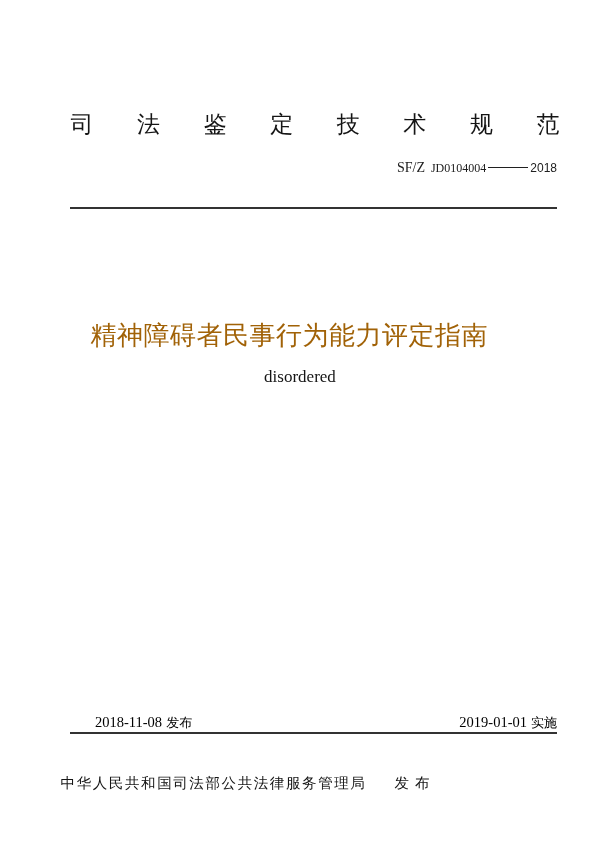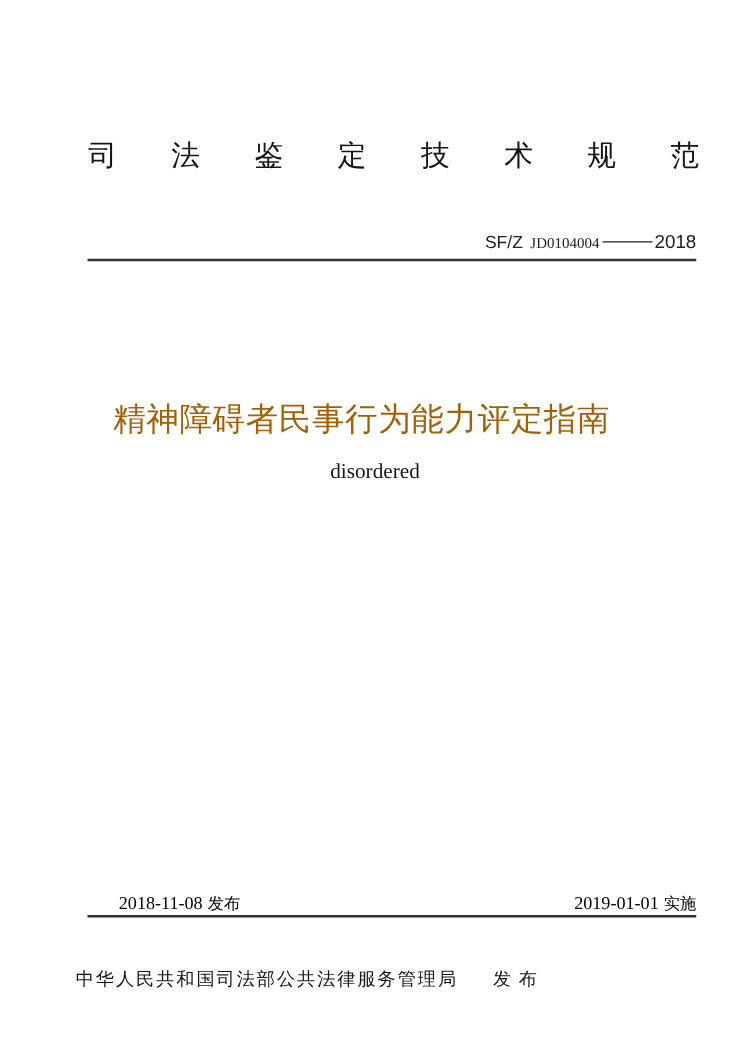--- a/index.html
+++ b/index.html
@@ -36,41 +36,40 @@
     .std-number {
       right: 43px;
       top: 160px;
       font-size: 13px;
       color: #202020;
       white-space: nowrap;
       display: flex;
       align-items: baseline;
     }
     .std-number .prefix {
-      font-family: Liberation Sans, sans-serif;
+      font-family: Liberation Serif, serif;
       font-size: 14px;
       margin-right: 6px;
     }
     .std-number .code {
       font-family: Liberation Serif, serif;
       font-size: 12px;
     }
     .std-number .dash {
       display: inline-block;
       width: 40px;
       height: 1px;
       background: #202020;
       margin: 0 2px;
       position: relative;
       top: -4px;
     }
     .std-number .year {
       font-family: "Liberation Sans", sans-serif;
-      font-size: 15px;
-      margin-top: 25px;
+      font-size: 12px;
     }
 
     .rule {
       left: 70px;
       width: 487px;
       height: 2px;
       background: #333333;
     }
     .rule-top { top: 207px; }
     .rule-bottom { top: 732px; }

